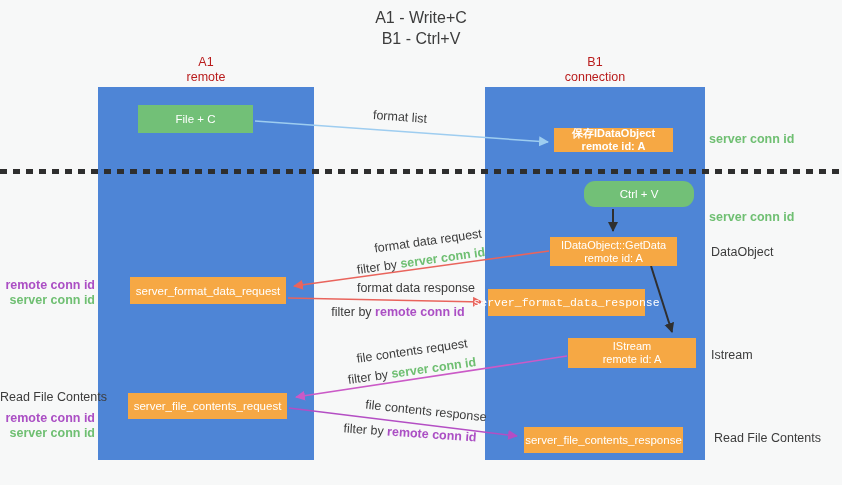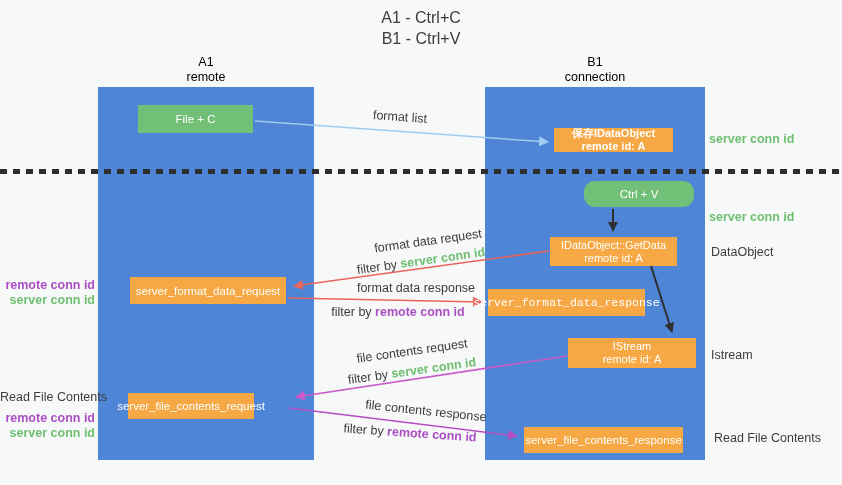--- a/index.html
+++ b/index.html
@@ -1,20 +1,20 @@
 <!DOCTYPE html>
 <html><head>
 <meta charset="utf-8">
 <style>
   html,body{margin:0;padding:0;}
   body{font-family:"Liberation Sans","DejaVu Sans",sans-serif;background:#f7f8f8;}
   .stage{position:relative;width:842px;height:485px;background:#f7f8f8;overflow:hidden;}
   .title{position:absolute;left:0;top:7px;width:842px;text-align:center;
          font-size:16px;line-height:21px;color:#3c3c3c;}
-  .lane-header{position:absolute;text-align:center;font-size:12.5px;line-height:15px;color:#000000;z-index:6;}
+  .lane-header{position:absolute;text-align:center;font-size:12.5px;line-height:15px;color:#b91c1c;z-index:6;}
   .lane{position:absolute;top:87px;height:373px;background:#4e85d6;z-index:1;}
   .dotted-sep{position:absolute;left:0;top:169px;width:842px;height:5px;z-index:5;
       background:repeating-linear-gradient(90deg,#2e2e2e 0 7px,transparent 7px 13px);}
   svg.arrows{position:absolute;left:0;top:0;z-index:3;}
   .box{position:absolute;display:flex;flex-direction:column;align-items:center;justify-content:center;
        color:#fff;text-align:center;z-index:4;box-sizing:border-box;}
   .box .l1,.box .l2{font-size:11px;line-height:13px;white-space:nowrap;}
   .box .single{font-size:11.5px;white-space:nowrap;}
   .green{background:#72c077;}
   .orange{background:#f6a844;}
@@ -22,21 +22,21 @@
   .bold-green{color:#6fbf72;font-weight:bold;}
   .bold-purple{color:#ab4fc4;font-weight:bold;}
   .stack{line-height:15px;text-align:right;font-weight:bold;font-size:12.5px;}
 </style>
 </head>
 <body>
 
 <div class="stage">
 
   <div class="title">
-    <div>A1 - Ctrl+C</div>
+    <div>A1 - Write+C</div>
     <div>B1 - Ctrl+V</div>
   </div>
 
   <div class="lane-header" style="left:98px;top:55px;width:216px;">
     <div>A1</div>
     <div>remote</div>
   </div>
   <div class="lane-header" style="left:485px;top:55px;width:220px;">
     <div>B1</div>
     <div>connection</div>
@@ -98,21 +98,21 @@
 
   <div class="box orange" style="left:488px;top:289px;width:157px;height:27px;font-family:Liberation Mono, monospace;">
     <div class="single">server_format_data_response</div>
   </div>
 
   <div class="box orange" style="left:568px;top:338px;width:128px;height:30px;">
     <div class="l1">IStream</div>
     <div class="l2">remote id: A</div>
   </div>
 
-  <div class="box orange" style="left:128px;top:393px;width:126px;height:26px;">
+  <div class="box orange" style="left:128px;top:393px;width:159px;height:26px;">
     <div class="single">server_file_contents_request</div>
   </div>
 
   <div class="box orange" style="left:524px;top:427px;width:159px;height:26px;">
     <div class="single">server_file_contents_response</div>
   </div>
 
   <div class="lbl" style="left:400px;top:117px;transform:translate(-50%,-50%) rotate(4deg);">format list</div>
 
   <div class="lbl" style="left:428px;top:241px;transform:translate(-50%,-50%) rotate(-8deg);">format data request</div>

